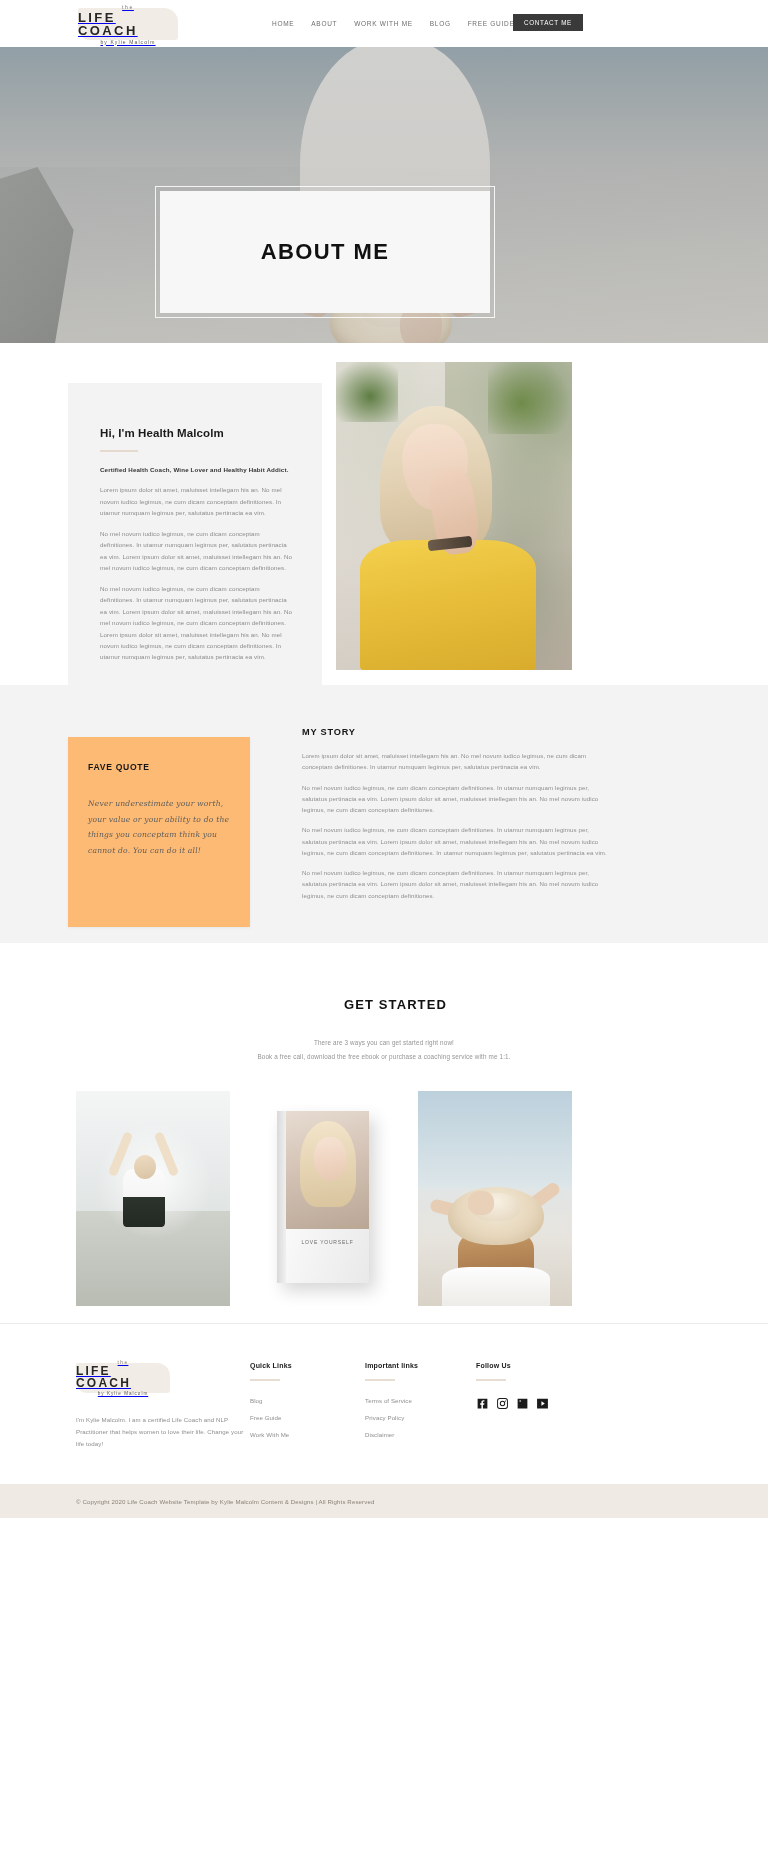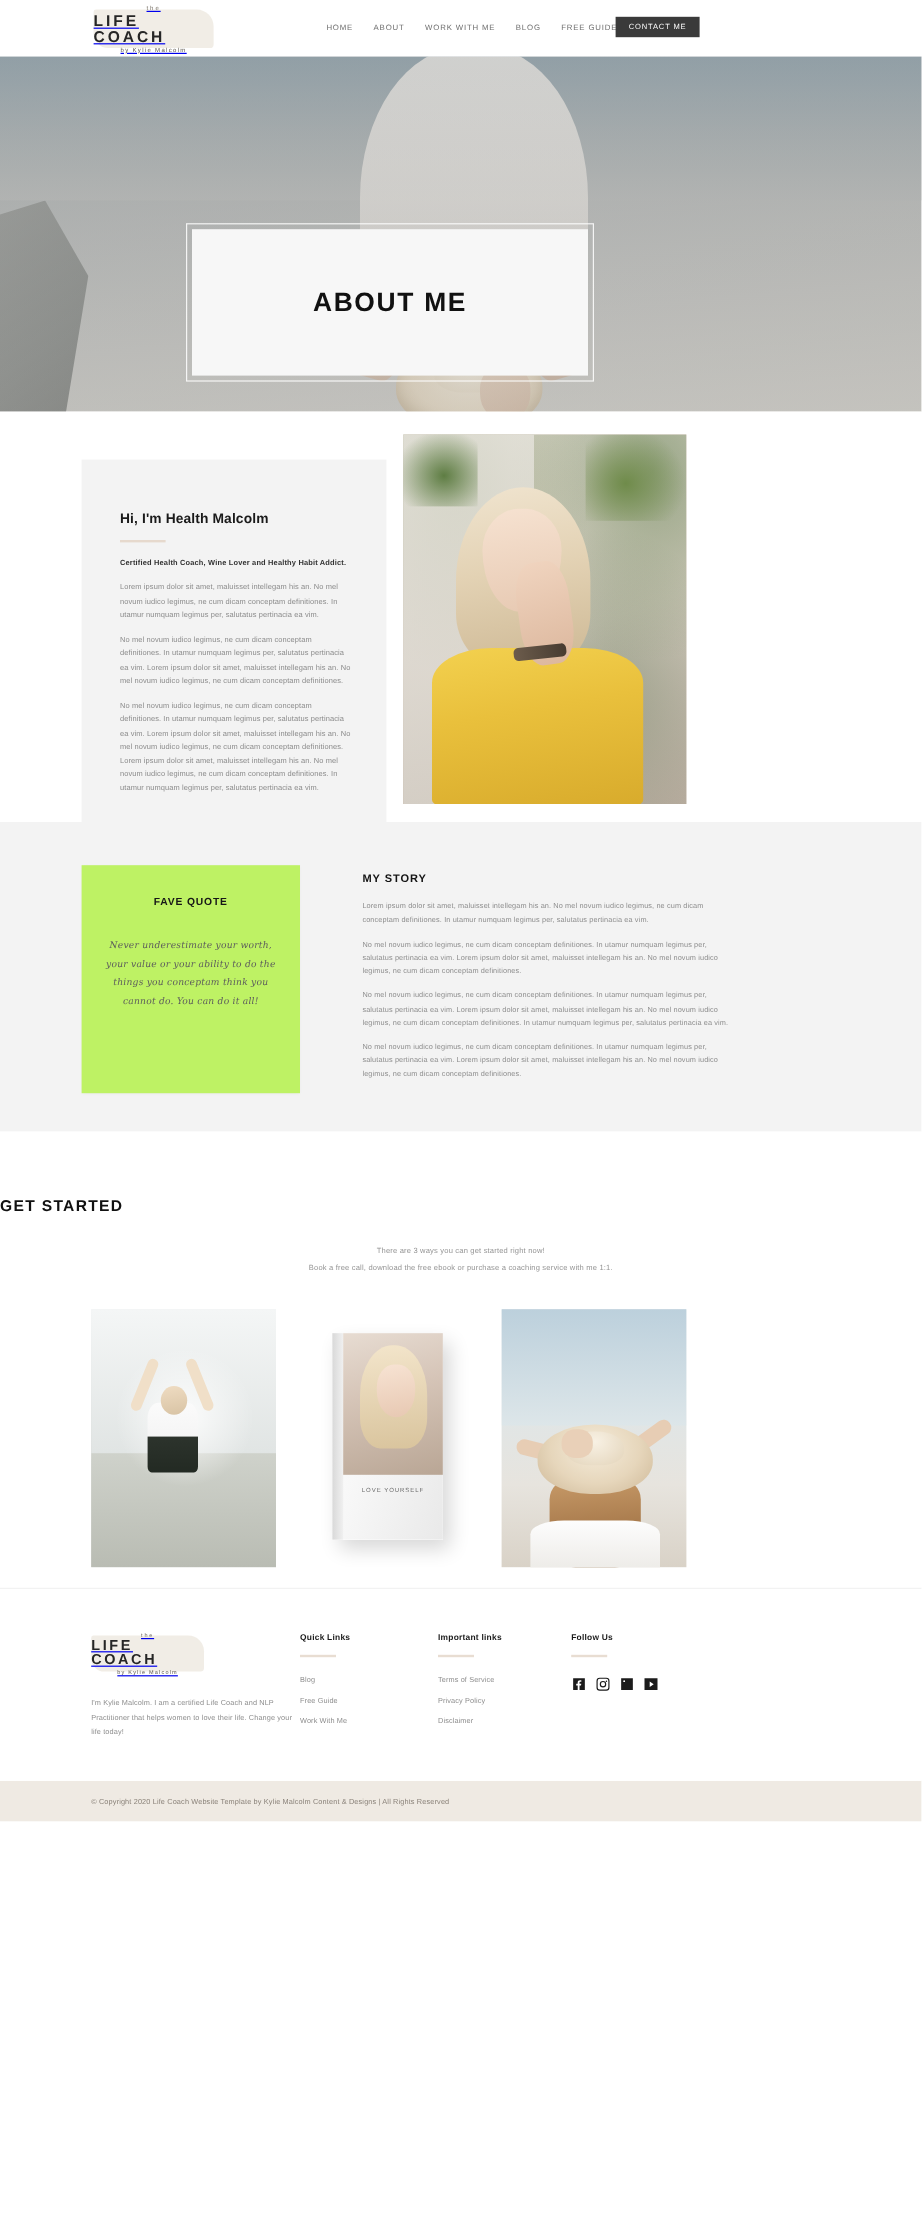--- a/index.html
+++ b/index.html
@@ -291,26 +291,25 @@
   }
 
   
   .story {
     background: #f3f3f3;
     position: relative;
     height: 258px;
   }
   .quote-card {
     position: absolute;
-    left: 68px; top: 36px;
+    left: 68px; top: 52px;
     width: 182px; height: 190px;
-    background: #bef264;
+    background: #fdba74;
     padding: 25px 20px 0 20px;
     box-shadow: 0 1px 3px rgba(0,0,0,.05);
-    text-align: center;
   }
   .quote-h {
     font-size: 8.6px;
     font-weight: 700;
     letter-spacing: .7px;
     color: #171717;
     margin-bottom: 24px;
   }
   .quote-text {
     font-family: "DejaVu Serif", serif;
@@ -342,24 +341,26 @@
   }
 
   
   .started {
     background: #ffffff;
     padding: 54px 0 0;
     position: relative;
     height: 380px;
   }
   .started-h {
+    text-align: center;
     font-size: 13px;
     font-weight: 700;
     letter-spacing: 1.1px;
     color: #111111;
+    margin-left: 23px;
   }
   .started-sub {
     text-align: center;
     font-size: 6.3px;
     color: #949494;
     line-height: 1.9;
     margin-top: 25px;
     letter-spacing: .15px;
   }
   .cards {

